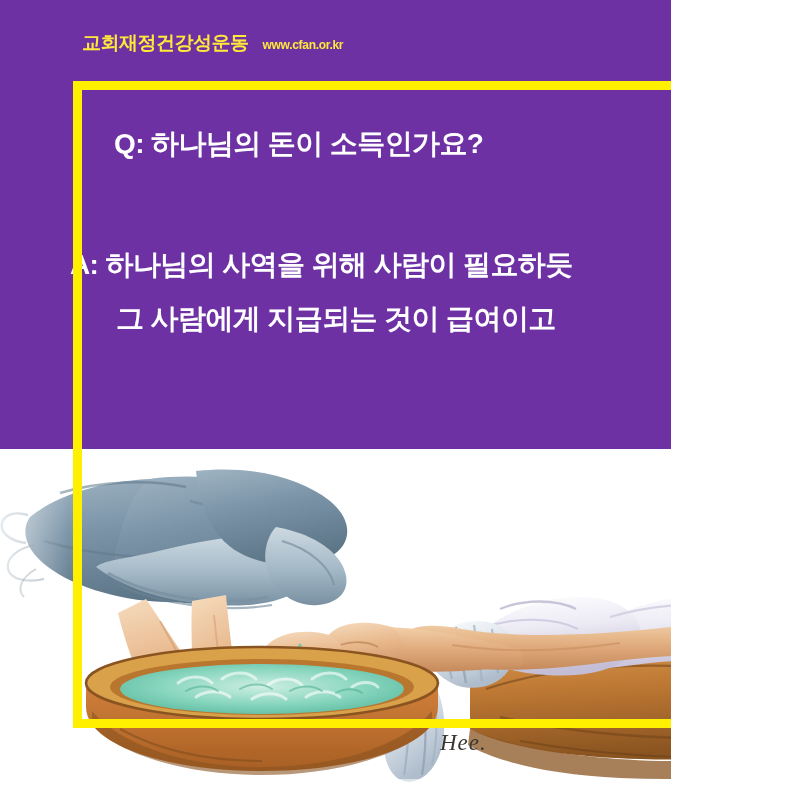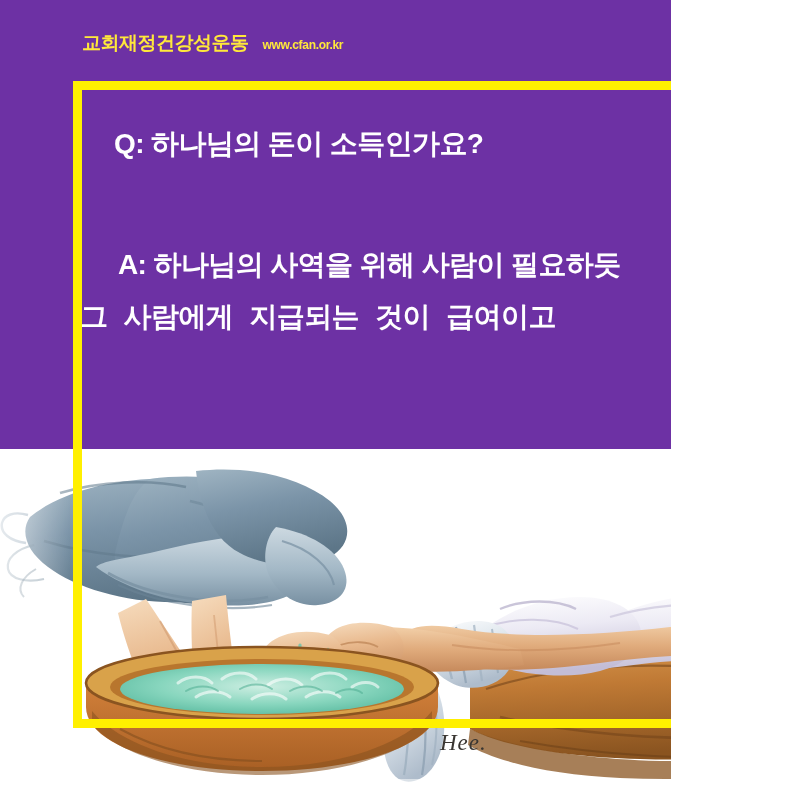--- a/index.html
+++ b/index.html
@@ -79,22 +79,22 @@
     font-weight: bold;
     letter-spacing: -0.6px;
     white-space: nowrap;
   }
   #q-line {
     margin-left: 114px;
     margin-bottom: 0;
     line-height: 52px;
   }
   #a-spacer { height: 68px; }
-  #a-line-1 { margin-left: 118px; line-height: 54px; }
-  #a-line-2 { margin-left: 80px; line-height: 54px; font-family: Liberation Mono, monospace; }
+  #a-line-1 { margin-left: 70px; line-height: 54px; }
+  #a-line-2 { margin-left: 116px; line-height: 54px; }
   #a-line-3 { margin-left: 140px; line-height: 54px; }
 
   
   #illustration {
     position: absolute;
     left: 0;
     top: 449px;
     width: 800px;
     height: 351px;
     background: #ffffff;

